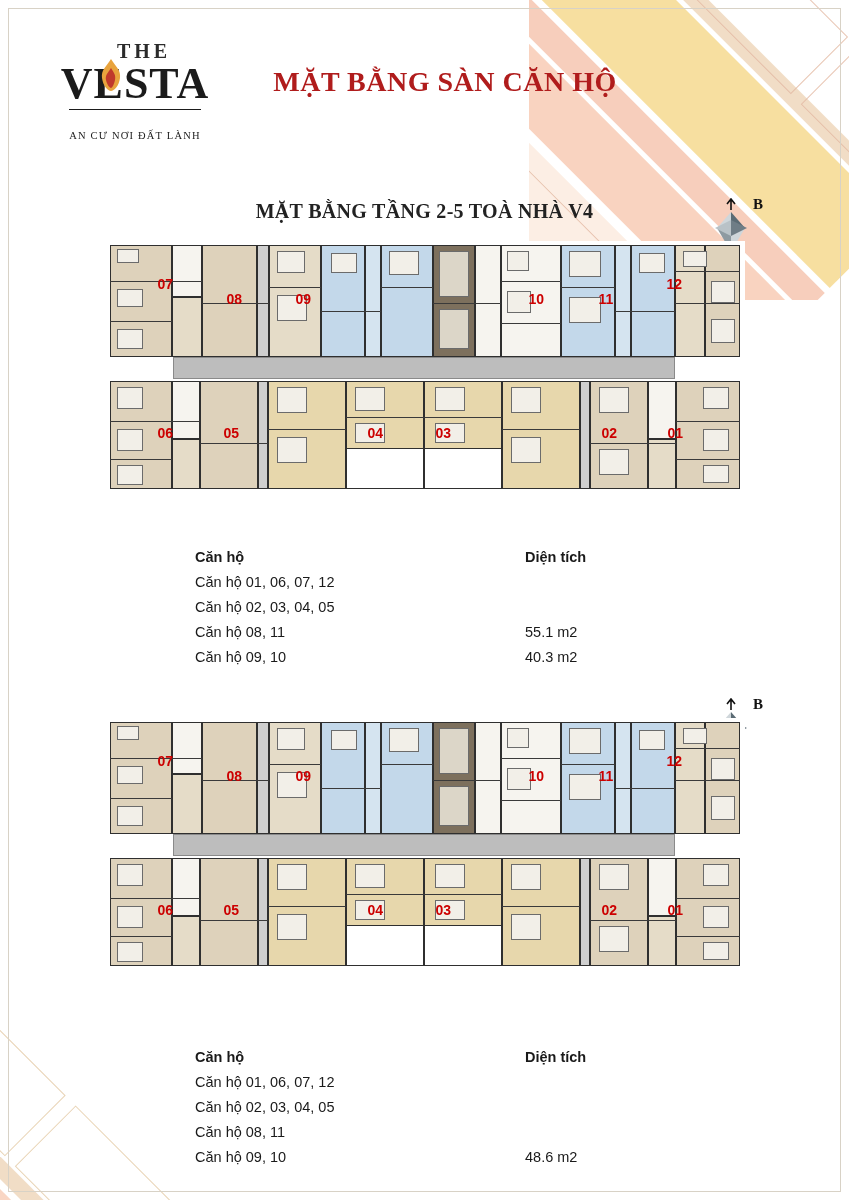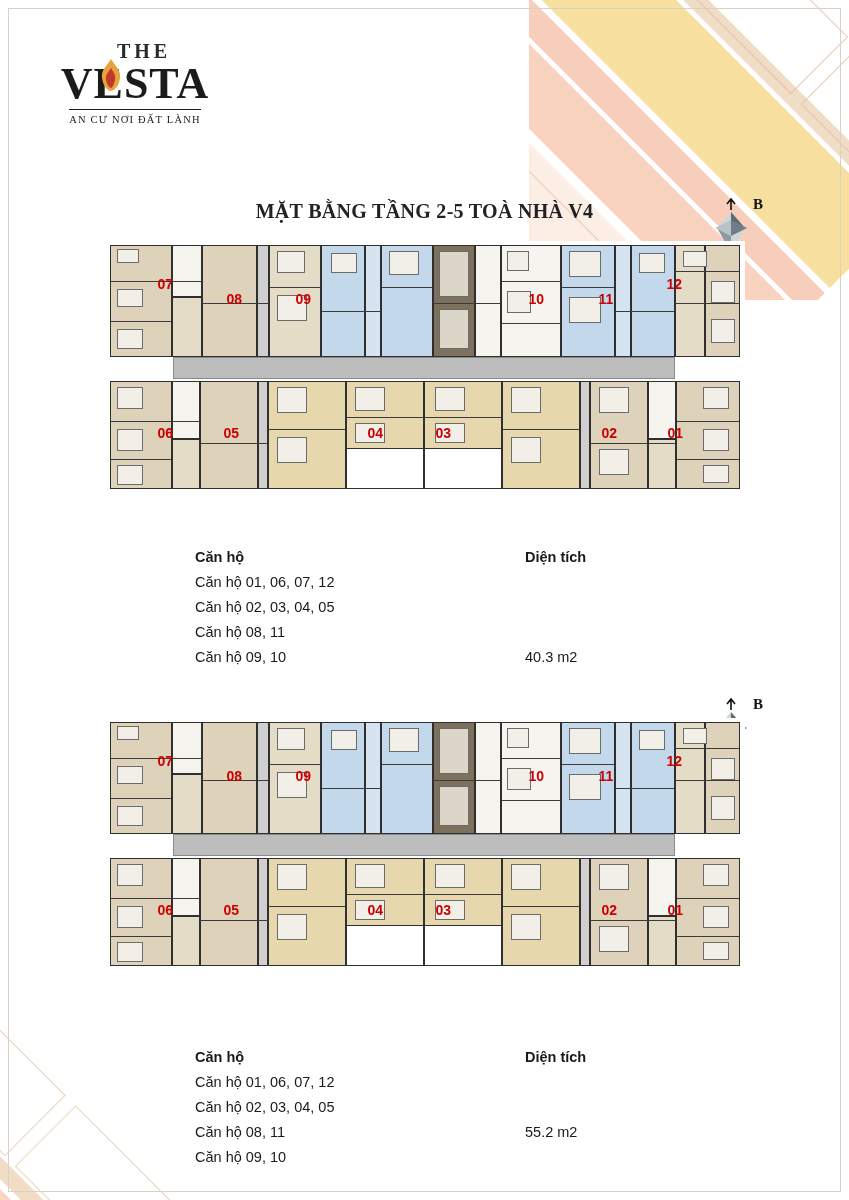--- a/index.html
+++ b/index.html
@@ -35,21 +35,21 @@
     margin-left: 18px;
   }
   .logo .vesta {
     font-family: "Liberation Serif", serif;
     font-size: 44px; font-weight: bold; color:#1b1b1b; letter-spacing: 1px;
     line-height: 0.95; position: relative;
   }
   .logo .tagline {
     font-family: "Liberation Serif", serif;
     font-size: 10.5px; letter-spacing: 1.2px; color:#1b1b1b; margin-top:4px;
-    border-top: 1px solid #1b1b1b; padding-top: 4px; display:inline-block;
+    border-top: 1px solid #1b1b1b; padding-top: 20px; display:inline-block;
   }
 
   .doc-title {
     position:absolute; left:235px; top:36px; width:420px;
     text-align:center;
     font-family: "Liberation Serif", serif;
     font-size: 28px; font-weight: bold; color:#b01c1c;
     letter-spacing: 0.5px;
   }
 
@@ -169,20 +169,21 @@
     <div class="vesta">
       <span>V</span><span>ESTA</span>
     </div>
     <div class="tagline">AN CƯ NƠI ĐẤT LÀNH</div>
   </div>
   <svg style="position:absolute;left:96px;top:28px;width:30px;height:34px;" viewBox="0 0 30 34">
     <path d="M15 1 C20 9, 25 12, 24 20 C23 28, 18 33, 15 33 C12 33, 7 28, 6 20 C5 12, 10 9, 15 1 Z" fill="#e8a33d"></path>
     <path d="M15 10 C18 15, 20 17, 19 22 C18 27, 16 30, 15 30 C14 30, 11 27, 10 22 C9 17, 12 15, 15 10 Z" fill="#c0392b"></path>
   </svg>
 
+  <div class="doc-title">MẶT BẰNG SÀN CĂN HỘ</div>
 </div>
 
 <div class="section" id="section-1">
   <div class="section-title">MẶT BẰNG TẦNG 2-5 TOÀ NHÀ V4</div>
 
   <svg class="compass" viewBox="0 0 60 64">
     <path d="M30 12 L30 2 M26 6 L30 1 L34 6" stroke="#111" stroke-width="1.6" fill="none"></path>
     <polygon points="30,14 44,30 30,26" fill="#5b6b74"></polygon>
     <polygon points="30,14 16,30 30,26" fill="#cfd6da"></polygon>
     <polygon points="30,54 44,30 30,34" fill="#cfd6da"></polygon>
@@ -321,20 +322,21 @@
       <div class="c2">Diện tích</div>
     </div>
     <div class="row">
       <div class="c1">Căn hộ 01, 06, 07, 12</div>
     </div>
     <div class="row">
       <div class="c1">Căn hộ 02, 03, 04, 05</div>
     </div>
     <div class="row">
       <div class="c1">Căn hộ 08, 11</div>
+      <div class="c2">55.1 m2</div>
     </div>
     <div class="row">
       <div class="c1">Căn hộ 09, 10</div>
       <div class="c2">40.3 m2</div>
     </div>
   </div>
 </div>
 
 <div class="section" id="section-2">
 
@@ -475,19 +477,19 @@
       <div class="c2">Diện tích</div>
     </div>
     <div class="row">
       <div class="c1">Căn hộ 01, 06, 07, 12</div>
     </div>
     <div class="row">
       <div class="c1">Căn hộ 02, 03, 04, 05</div>
     </div>
     <div class="row">
       <div class="c1">Căn hộ 08, 11</div>
-      <div class="c2">55.2 m2</div>
     </div>
     <div class="row">
       <div class="c1">Căn hộ 09, 10</div>
+      <div class="c2">48.6 m2</div>
     </div>
   </div>
 </div>
 
 </body></html>

